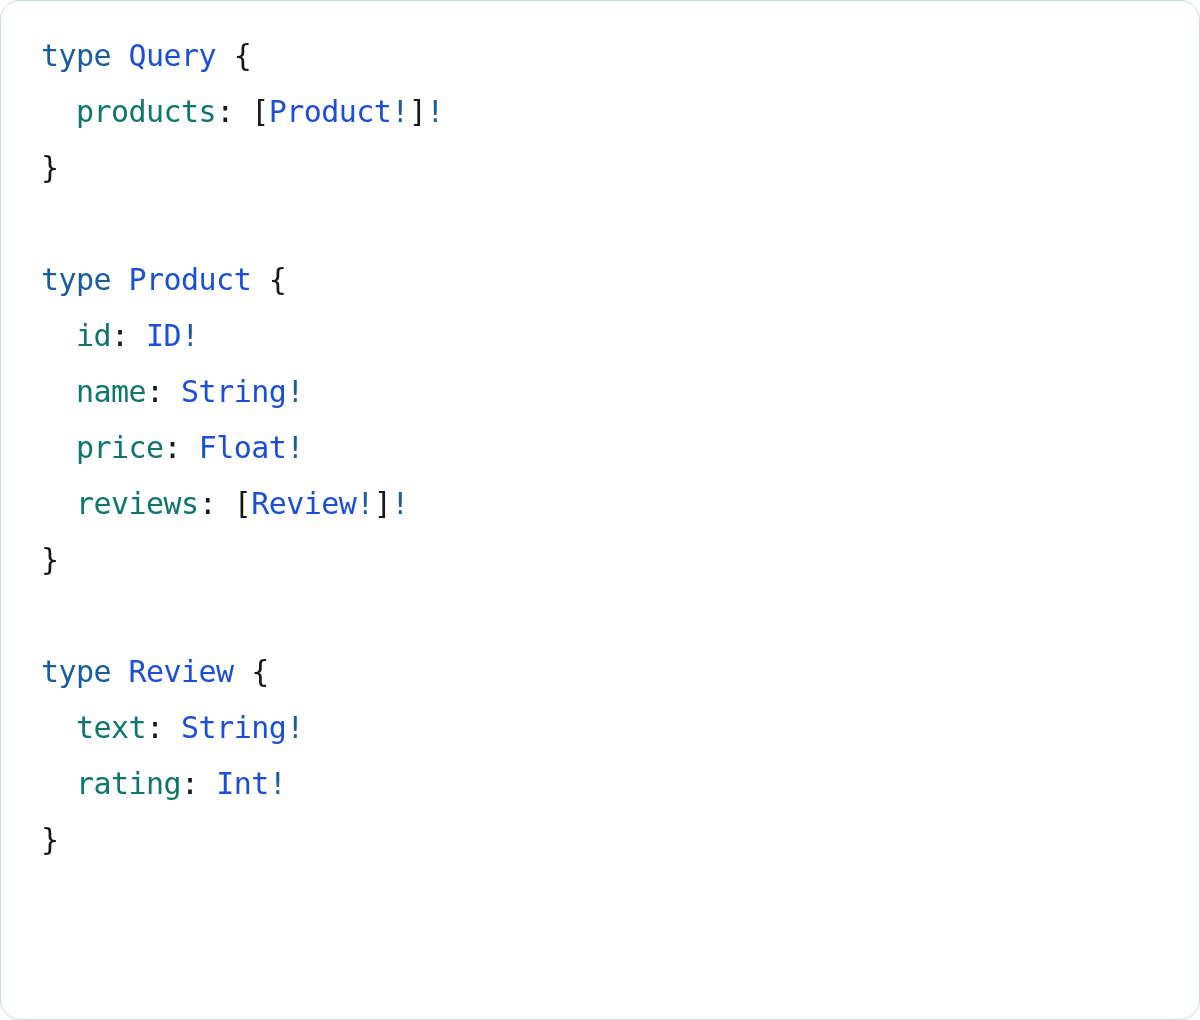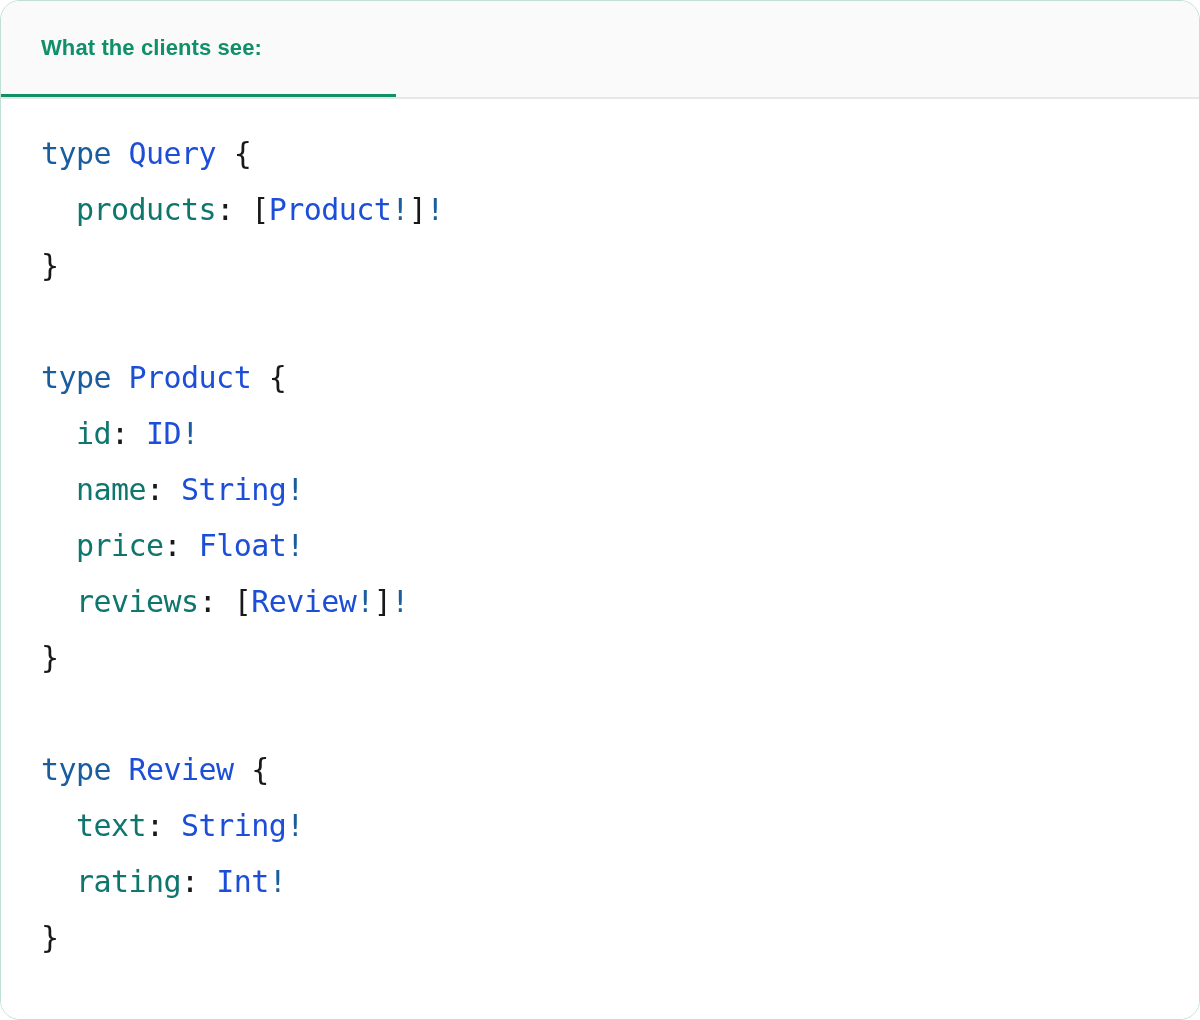--- a/index.html
+++ b/index.html
@@ -81,23 +81,18 @@
   .tok.punct { color: #18181b; }
   .tok.field { color: #0f766e; }
   .tok.bang  { color: #1a5d9e; }
   .tok.plain { color: #18181b; }
 </style>
 </head>
 <body>
 
 <div class="card">
 
-  <div class="tabbar">
-    <div class="tab">
-      <span class="tab-label">What the clients see:</span>
-    </div>
-  </div>
 
   <div class="code-area">
     <pre class="code-block" id="code-block"><span class="line"><span class="tok kw">type</span><span class="tok plain"> </span><span class="tok type">Query</span><span class="tok plain"> </span><span class="tok punct">{</span></span><span class="line"><span class="tok plain">  </span><span class="tok field">products</span><span class="tok punct">: </span><span class="tok punct">[</span><span class="tok type">Product</span><span class="tok bang">!</span><span class="tok punct">]</span><span class="tok bang">!</span></span><span class="line"><span class="tok punct">}</span></span><span class="line blank">​</span><span class="line"><span class="tok kw">type</span><span class="tok plain"> </span><span class="tok type">Product</span><span class="tok plain"> </span><span class="tok punct">{</span></span><span class="line"><span class="tok plain">  </span><span class="tok field">id</span><span class="tok punct">: </span><span class="tok type">ID</span><span class="tok bang">!</span></span><span class="line"><span class="tok plain">  </span><span class="tok field">name</span><span class="tok punct">: </span><span class="tok type">String</span><span class="tok bang">!</span></span><span class="line"><span class="tok plain">  </span><span class="tok field">price</span><span class="tok punct">: </span><span class="tok type">Float</span><span class="tok bang">!</span></span><span class="line"><span class="tok plain">  </span><span class="tok field">reviews</span><span class="tok punct">: </span><span class="tok punct">[</span><span class="tok type">Review</span><span class="tok bang">!</span><span class="tok punct">]</span><span class="tok bang">!</span></span><span class="line"><span class="tok punct">}</span></span><span class="line blank">​</span><span class="line"><span class="tok kw">type</span><span class="tok plain"> </span><span class="tok type">Review</span><span class="tok plain"> </span><span class="tok punct">{</span></span><span class="line"><span class="tok plain">  </span><span class="tok field">text</span><span class="tok punct">: </span><span class="tok type">String</span><span class="tok bang">!</span></span><span class="line"><span class="tok plain">  </span><span class="tok field">rating</span><span class="tok punct">: </span><span class="tok type">Int</span><span class="tok bang">!</span></span><span class="line"><span class="tok punct">}</span></span></pre>
   </div>
 
 </div>
 
 </body></html>

